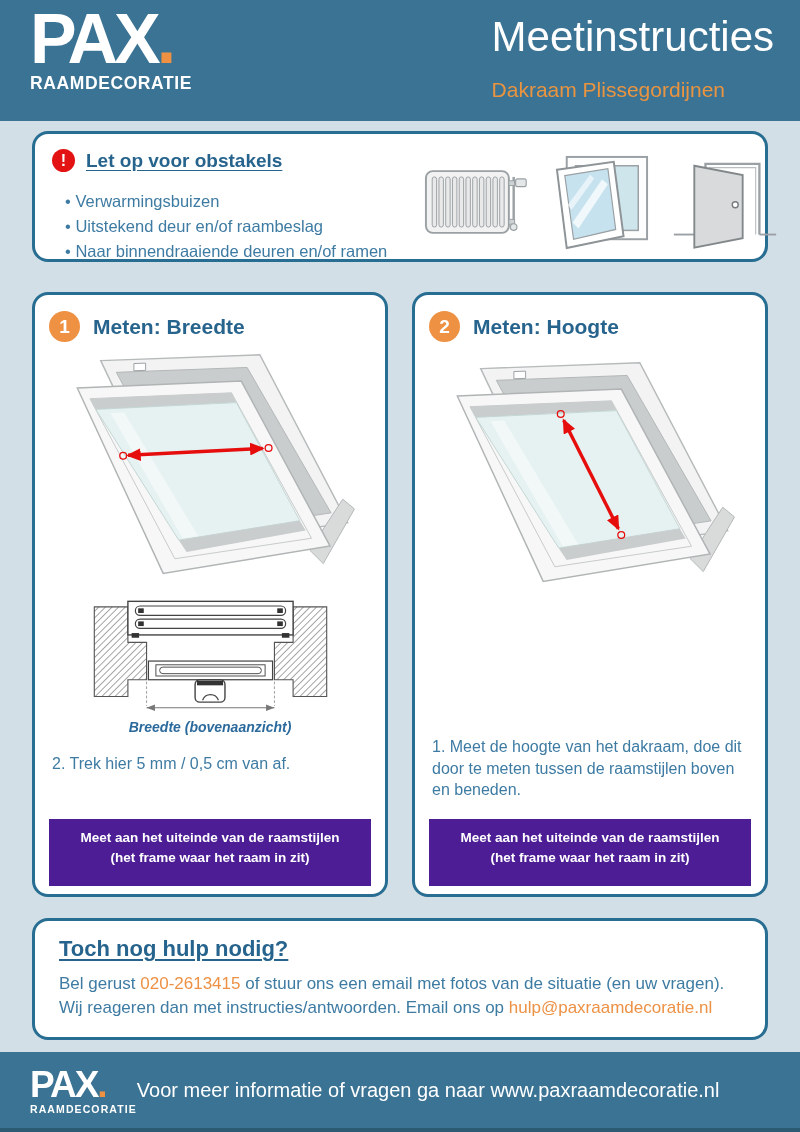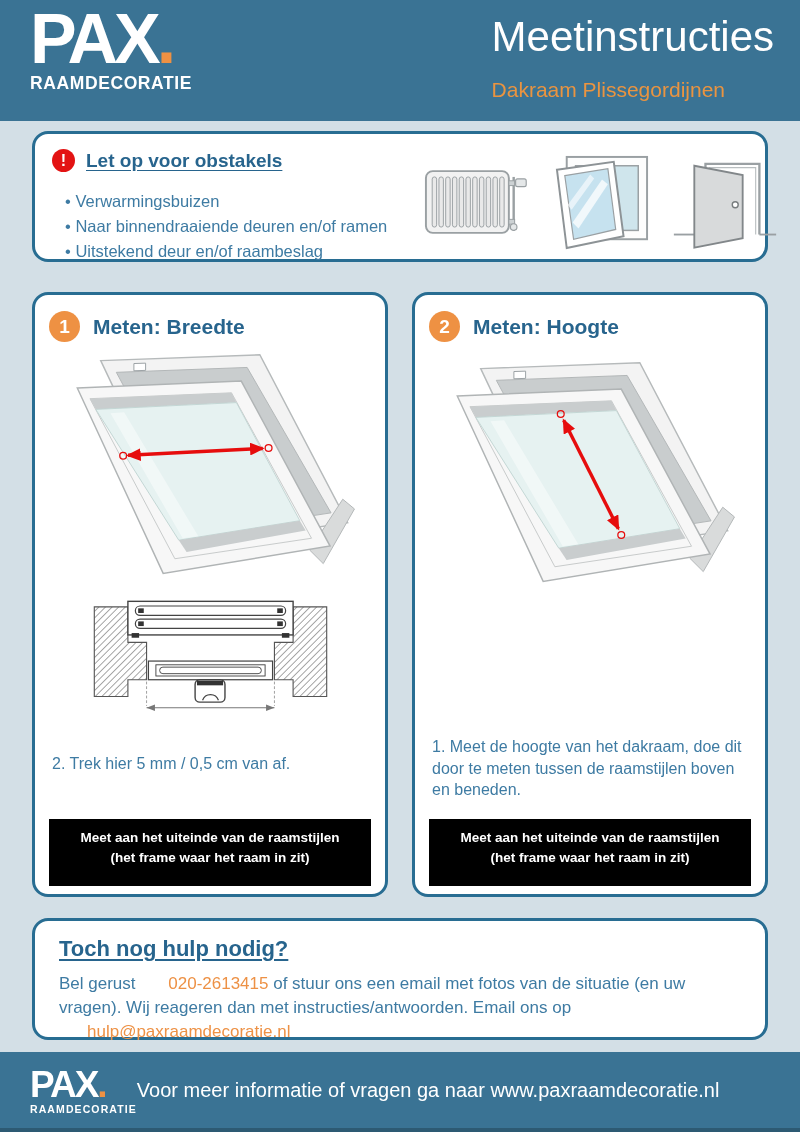--- a/index.html
+++ b/index.html
@@ -37,28 +37,28 @@
   .s-num{width:31px;height:31px;border-radius:50%;background:#ee9143;color:#fff;font-size:19px;
          font-weight:bold;display:flex;align-items:center;justify-content:center;flex:none;}
   .s-title{font-size:21px;font-weight:bold;color:#27648d;}
   .s-skylight{position:absolute;top:50px;left:8px;}
   .step2 .s-skylight{top:58px;}
   .s-section{position:absolute;top:297px;left:43px;}
   .s-caption{position:absolute;top:424px;left:0;width:100%;text-align:center;font-size:14px;
              font-weight:bold;font-style:italic;color:#2b6a9c;}
   .s-instr{position:absolute;top:441px;left:17px;right:14px;font-size:16px;color:#3e7ba3;line-height:1.35;}
   .s-instr .p2{margin-top:17px;}
-  .s-banner{position:absolute;left:14px;right:14px;bottom:8px;background:#000000;color:#ffffff;
+  .s-banner{position:absolute;left:14px;right:14px;bottom:8px;background:#4c1d95;color:#ffffff;
             text-align:center;font-size:13.5px;font-weight:bold;line-height:1.5;padding:9px 6px 18px;}
 
   
   .help{left:32px;top:918px;width:736px;height:122px;padding:15px 24px;box-sizing:border-box;}
   .help-title{font-size:22px;font-weight:bold;color:#27648d;text-decoration:underline;text-underline-offset:3px;}
   .help-body{margin-top:10px;font-size:17px;color:#3e7ba3;line-height:1.4;}
-  .link-orange{color:#ed9145;margin-left:28px;}
+  .link-orange{color:#ed9145;}
 
   
   .ftr{position:absolute;left:0;top:1052px;width:800px;height:80px;background:#3a7394;
        border-bottom:4px solid #2d5a73;box-sizing:border-box;display:flex;align-items:center;}
   .f-logo{margin-left:30px;line-height:1;flex:none;}
   .f-name{font-size:37px;font-weight:bold;color:#fff;letter-spacing:-2px;}
   .f-name .dot{color:#ee9143;letter-spacing:0;}
   .f-sub{font-size:10.5px;font-weight:bold;color:#fff;letter-spacing:1.1px;margin-top:1px;}
   .f-text{font-size:20px;color:#ffffff;}
 
@@ -81,22 +81,22 @@
   </div>
 
   <div class="card warn">
     <div class="w-left">
       <div class="w-head">
         <div class="w-badge">!</div>
         <div class="w-title">Let op voor obstakels</div>
       </div>
       <div class="w-list">
         <div class="w-item">Verwarmingsbuizen</div>
+        <div class="w-item">Uitstekend deur en/of raambeslag</div>
         <div class="w-item">Naar binnendraaiende deuren en/of ramen</div>
-        <div class="w-item">Uitstekend deur en/of raambeslag</div>
       </div>
     </div>
     <div class="w-icons">
 
       <span>
         <svg width="108" height="78" viewBox="0 0 112 80">
           <rect x="2" y="8" width="86" height="64" rx="7" fill="#f2f2f2" stroke="#9aa0a3" stroke-width="2"></rect>
           <g fill="#e9e9e9" stroke="#9aa0a3" stroke-width="1">
             <rect x="8.5" y="14" width="4.6" height="52" rx="2.3"></rect>
               <rect x="15.5" y="14" width="4.6" height="52" rx="2.3"></rect>
@@ -195,20 +195,21 @@
         <rect x="116" y="94" width="32" height="24" rx="5" fill="#ffffff" stroke="#444" stroke-width="1.5"></rect>
         <rect x="118" y="95" width="28" height="5" fill="#333"></rect>
         <path d="M124,116 A9,9 0 0 1 141,116" fill="none" stroke="#444" stroke-width="1.3"></path>
         <line x1="64" y1="96" x2="64" y2="122" stroke="#999" stroke-width="1" stroke-dasharray="3,2"></line>
         <line x1="201" y1="96" x2="201" y2="122" stroke="#999" stroke-width="1" stroke-dasharray="3,2"></line>
         <line x1="64" y1="124" x2="201" y2="124" stroke="#777" stroke-width="1.2"></line>
         <polygon points="64,124 73,120.5 73,127.5" fill="#777"></polygon>
         <polygon points="201,124 192,120.5 192,127.5" fill="#777"></polygon>
       </svg>
     </span>
+    <div class="s-caption">Breedte (bovenaanzicht)</div>
 
     <div class="s-instr">
       <div class="p2">2. Trek hier 5 mm / 0,5 cm van af.</div>
     </div>
 
     <div class="s-banner">
       <div>Meet aan het uiteinde van de raamstijlen</div>
       <div>(het frame waar het raam in zit)</div>
     </div>
   </div>

